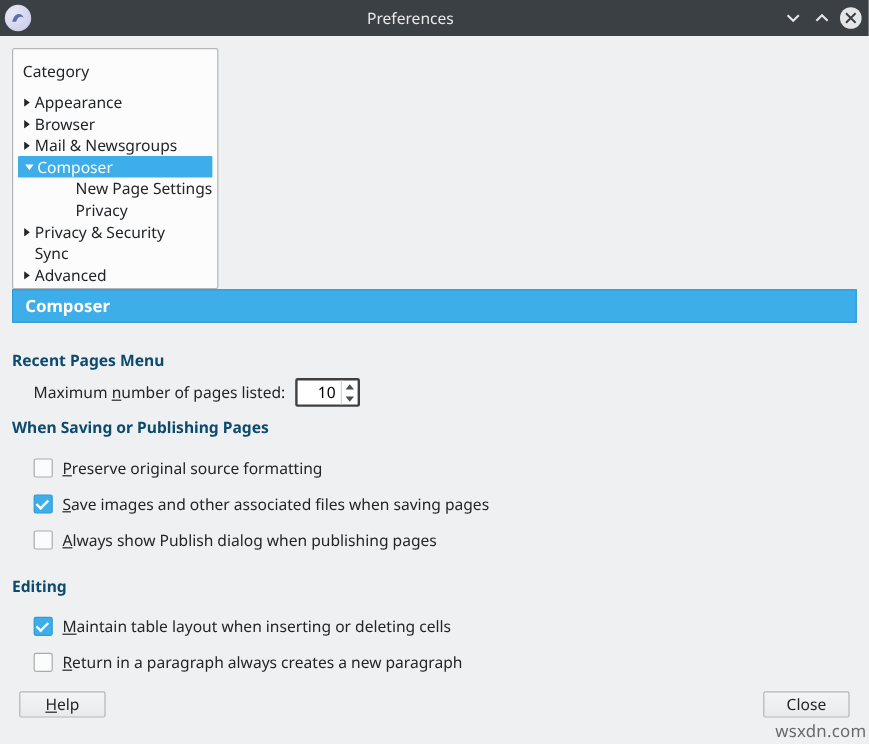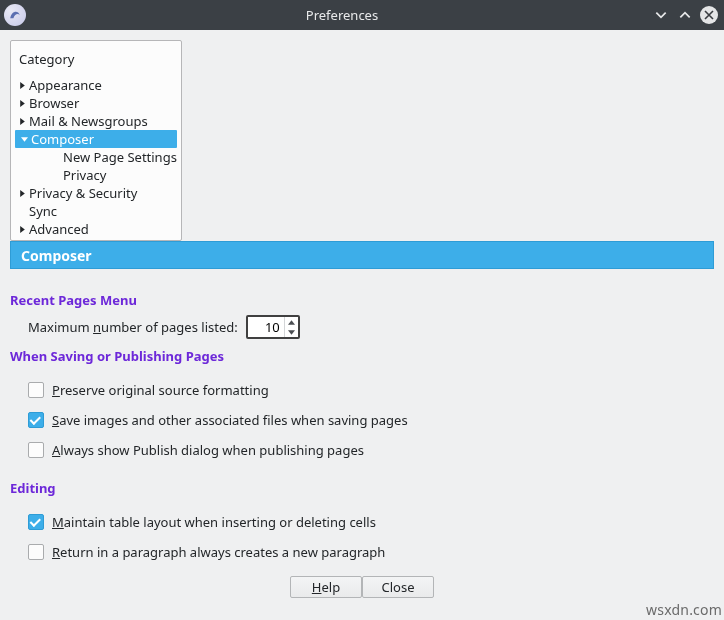--- a/index.html
+++ b/index.html
@@ -97,21 +97,21 @@
     background: #3daee9;
     border: 1px solid #2e9cd6;
     color: #fff;
     font-weight: 700;
     font-size: 14px;
     display: flex; align-items: center;
     padding: 0 10px;
     margin-bottom: 14px;
   }
 
-  .section-title { font-weight: 700; font-size: 13px; margin: 8px 0 6px 0; color: #6d28d9; }
+  .section-title { font-weight: 700; font-size: 13px; margin: 8px 0 6px 0; color: #0c4a6e; }
   .field-row {
     display: flex; align-items: center;
     padding-left: 18px;
     margin-bottom: 0;
   }
   .field-row .flabel { margin-right: 8px; }
   .num-input {
     display: flex; align-items: stretch;
     border: 2px solid #404040;
     border-radius: 2px;
@@ -161,21 +161,21 @@
     transform: rotate(-45deg) translate(0px, -1px);
   }
   .check-row .cl { }
   .u { text-decoration: underline; }
 
   
   .bottom {
     height: 34px;
     display: flex;
     align-items: flex-start;
-    justify-content: center;
+    justify-content: space-between;
     padding: 0 16px 10px 16px;
   }
   .btn {
     height: 22px;
     min-width: 72px;
     background: linear-gradient(#f3f4f5, #e9eaeb);
     border: 1px solid #b3b5b7;
     border-radius: 2px;
     font: inherit;
     color: #232629;

